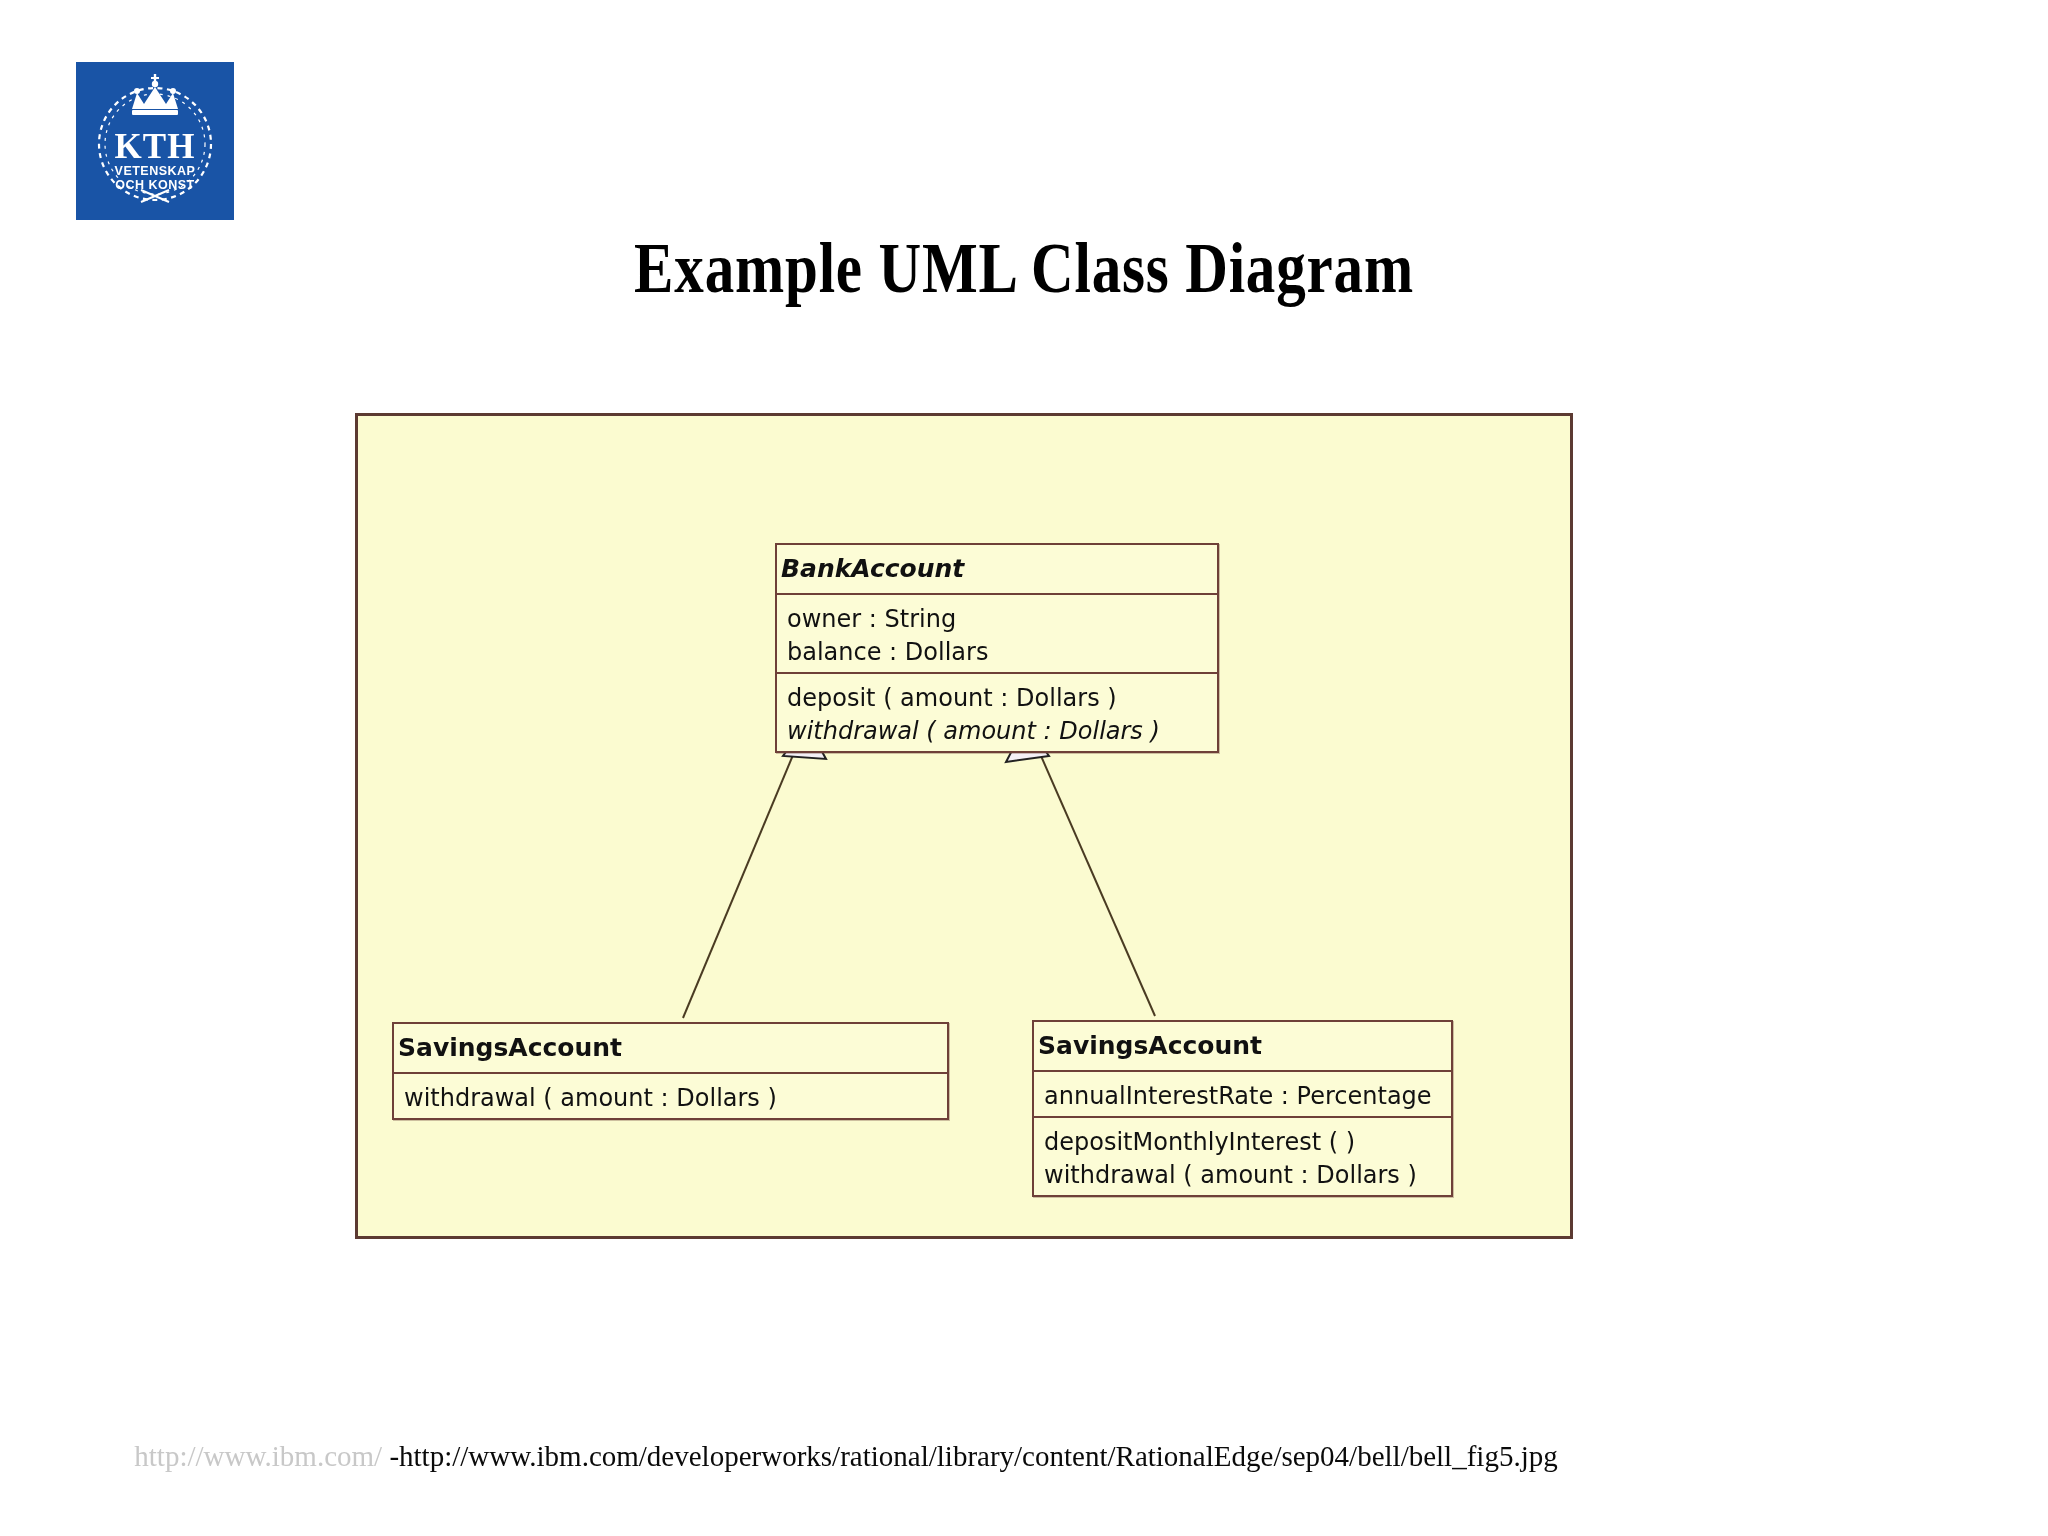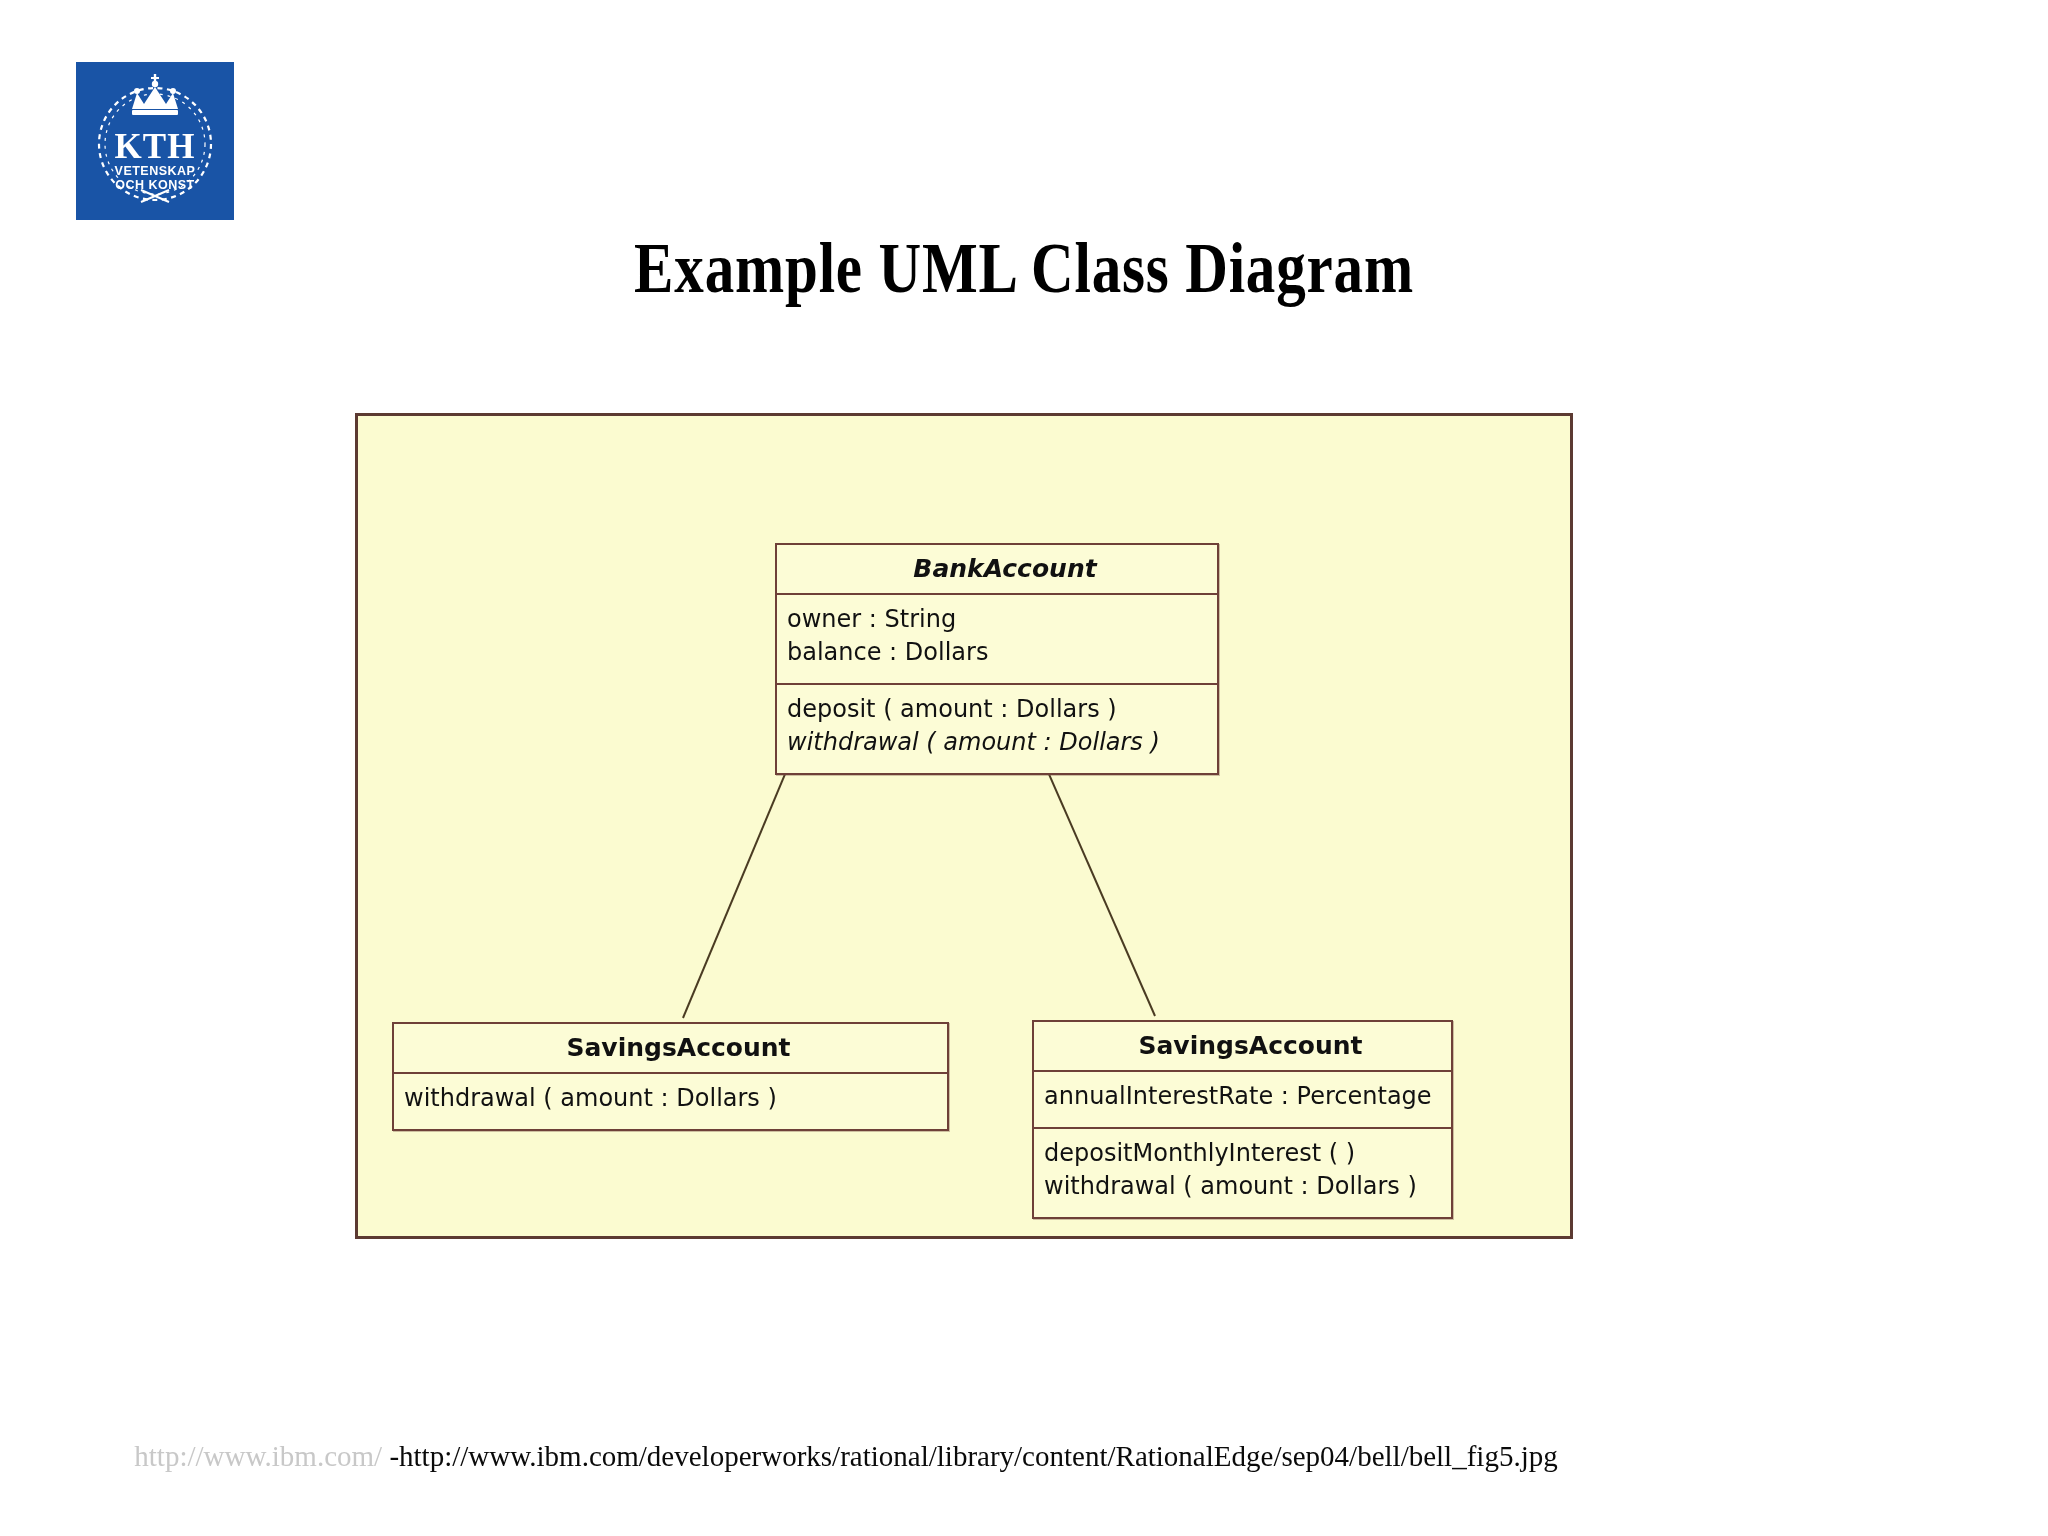--- a/index.html
+++ b/index.html
@@ -88,34 +88,34 @@
 
   
   .uml-class {
     position: absolute;
     background: #fcfcd6;
     border: 2px solid #6e4038;
     box-sizing: border-box;
     box-shadow: 1px 1px 0 rgba(120,80,70,.35);
   }
   .uml-name {
-    text-align: center;
+    text-align: left;
     font-family: "DejaVu Sans", sans-serif;
     font-weight: bold;
     font-size: 25px;
     color: #111111;
-    padding: 9px 4px 10px 20px;
+    padding: 9px 4px 10px 4px;
     border-bottom: 2px solid #6e4038;
     white-space: nowrap;
   }
   .uml-name.abstract {
     font-style: italic;
   }
   .uml-compartment {
-    padding: 8px 0 14px 10px;
+    padding: 8px 0 3px 10px;
     font-family: "DejaVu Sans", sans-serif;
     font-size: 24px;
     line-height: 33px;
     color: #111111;
   }
   .uml-compartment.attrs {
     border-bottom: 2px solid #6e4038;
   }
   .uml-compartment div {
     white-space: nowrap;

